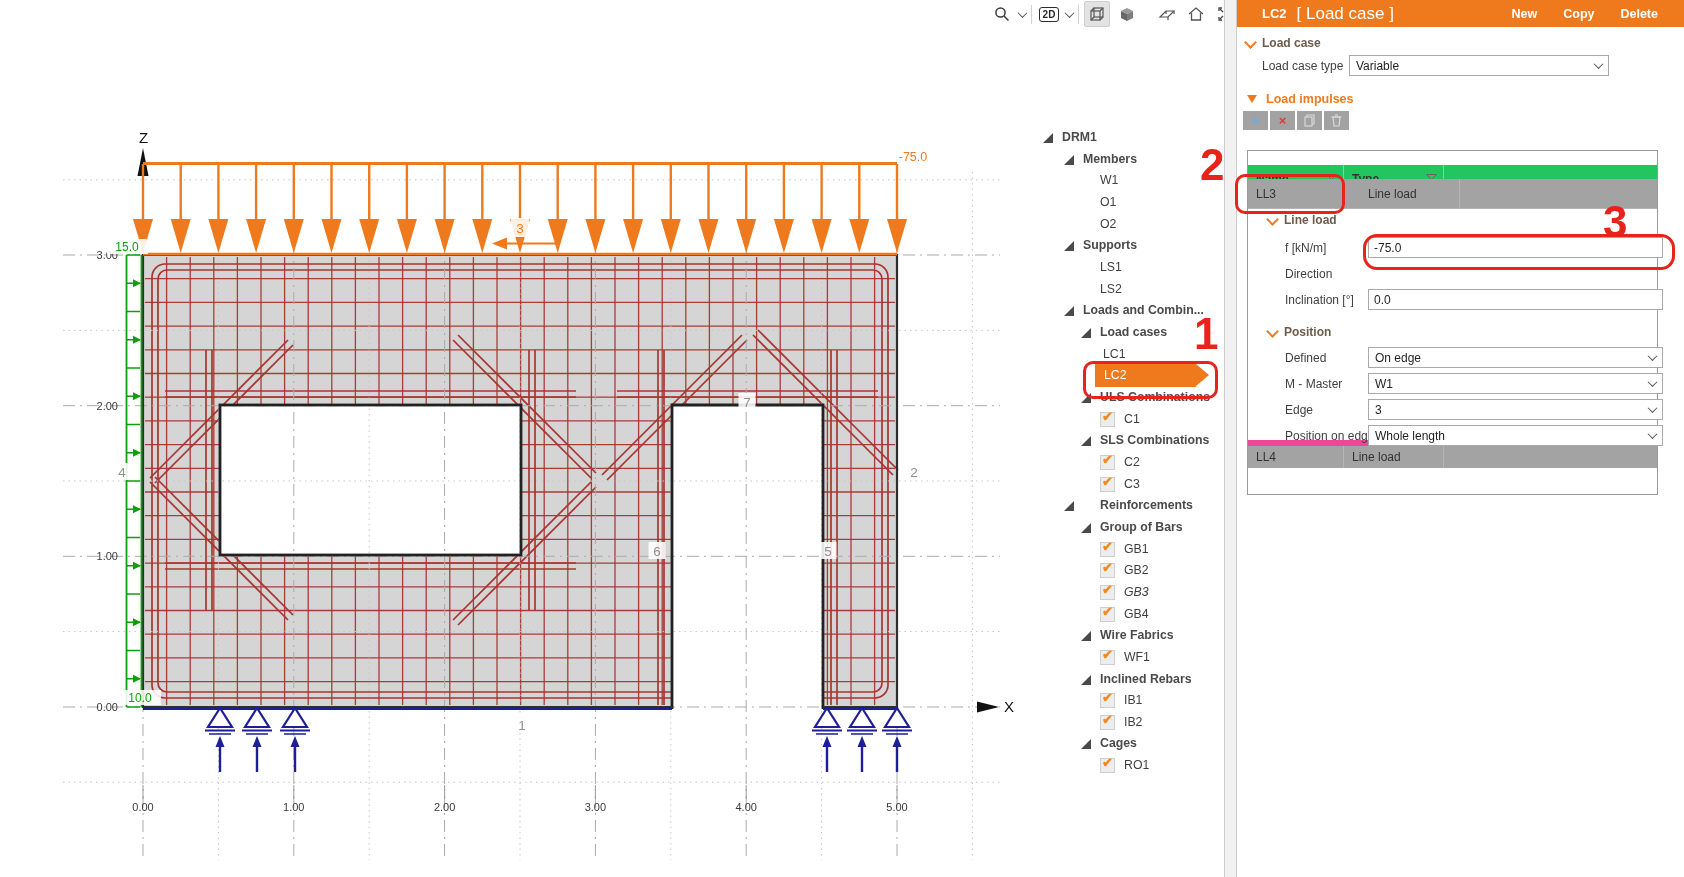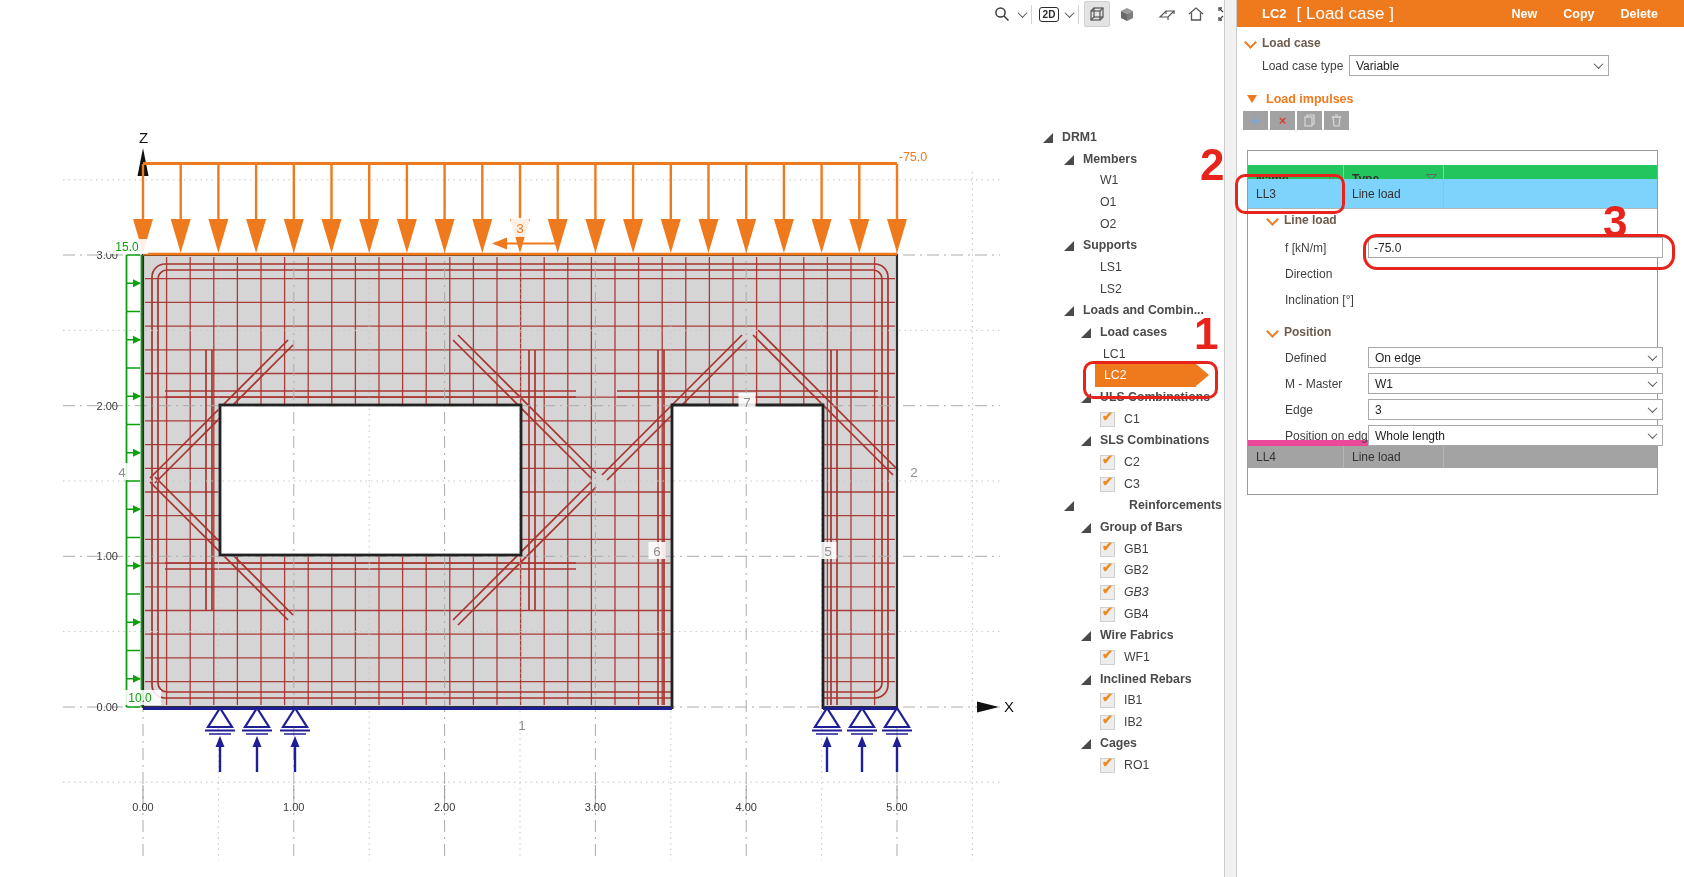--- a/index.html
+++ b/index.html
@@ -47,21 +47,21 @@
   .sel{display:flex;align-items:center;padding:0 6px;}
   .sel .sp{flex:1;}
   .sel .chev{border-color:#555;}
   .inp{padding:0 5px;font-family:"Liberation Sans",sans-serif;}
   
   #ltable{position:absolute;left:10px;top:150px;width:411px;height:345px;border:1.5px solid #9a9a9a;box-sizing:border-box;}
   .trowh{position:absolute;left:0;width:100%;display:flex;box-sizing:border-box;}
   .cell{box-sizing:border-box;border-right:1px solid #b5b5b5;padding-left:8px;display:flex;align-items:center;font-size:12px;color:#333;}
   .cell.last{border-right:none;}
   #thead{top:14px;height:28px;background:#22c55e;border-bottom:1px solid #15803d;font-weight:bold;}
-  #rll3{top:28px;height:30px;background:#7dd3fc;border-bottom:1px solid #b5b5b5;}
+  #rll3{top:28px;height:30px;background:#a3a3a3;border-bottom:1px solid #b5b5b5;gap:16px;}
   #rll4{top:289px;height:28px;background:#a3a3a3;border-top:6px solid #ec4899;}
   .funnel{margin-left:auto;margin-right:6px;}
   
   .redrect{position:absolute;border:3.5px solid #E8231C;border-radius:10px;z-index:6;}
   .rednum{position:absolute;color:#E8231C;font-size:44px;font-weight:bold;z-index:6;line-height:1;}
 </style>
 </head>
 <body>
 
 <svg id="draw" width="1224" height="877">
@@ -423,21 +423,21 @@
     <div class="trow bold" style="top: 430.24px; left: 1100px;">SLS Combinations</div>
     <span class="chk" style="left: 1100px; top: 454.9px;">
       <span>✔</span>
     </span>
     <div class="trow" style="top: 451.9px; left: 1124px;">C2</div>
     <span class="chk" style="left: 1100px; top: 476.56px;">
       <span>✔</span>
     </span>
     <div class="trow" style="top: 473.56px; left: 1124px;">C3</div>
     <span class="tri" style="left: 1064px; top: 501.22px;"></span>
-    <div class="trow bold" style="top: 495.22px; left: 1083px; padding-left: 46px;">Reinforcements</div>
+    <div class="trow bold" style="top: 495.22px; left: 1054px; padding-left: 46px;">Reinforcements</div>
     <span class="tri" style="left: 1081px; top: 522.88px;"></span>
     <div class="trow bold" style="top: 516.88px; left: 1100px;">Group of Bars</div>
     <span class="chk" style="left: 1100px; top: 541.54px;">
       <span>✔</span>
     </span>
     <div class="trow" style="top: 538.54px; left: 1124px;">GB1</div>
     <span class="chk" style="left: 1100px; top: 563.2px;">
       <span>✔</span>
     </span>
     <div class="trow" style="top: 560.2px; left: 1124px;">GB2</div>
@@ -552,20 +552,21 @@
 <div class="flabel" style="left: 25px; top: 59px;">Load case type</div>
     <div class="sel" style="left: 112px; top: 55px; width: 260px;">
       <span>Variable</span>
       <span class="sp"></span>
       <span class="chev"></span>
     </div>
     <div class="flabel" style="left: 48px; top: 241px;">f [kN/m]</div>
     <input class="inp" value="-75.0" style="left: 131px; top: 237px; width: 295px;">
     <div class="flabel" style="left: 48px; top: 267px;">Direction</div>
     <div class="flabel" style="left: 48px; top: 293px;">Inclination [°]</div>
+    <input class="inp" value="0.0" style="left: 131px; top: 289px; width: 295px;">
     <div class="flabel" style="left: 48px; top: 351px;">Defined</div>
     <div class="sel" style="left: 131px; top: 347px; width: 295px;">
       <span>On edge</span>
       <span class="sp"></span>
       <span class="chev"></span>
     </div>
     <div class="flabel" style="left: 48px; top: 377px;">M - Master</div>
     <div class="sel" style="left: 131px; top: 373px; width: 295px;">
       <span>W1</span>
       <span class="sp"></span>

